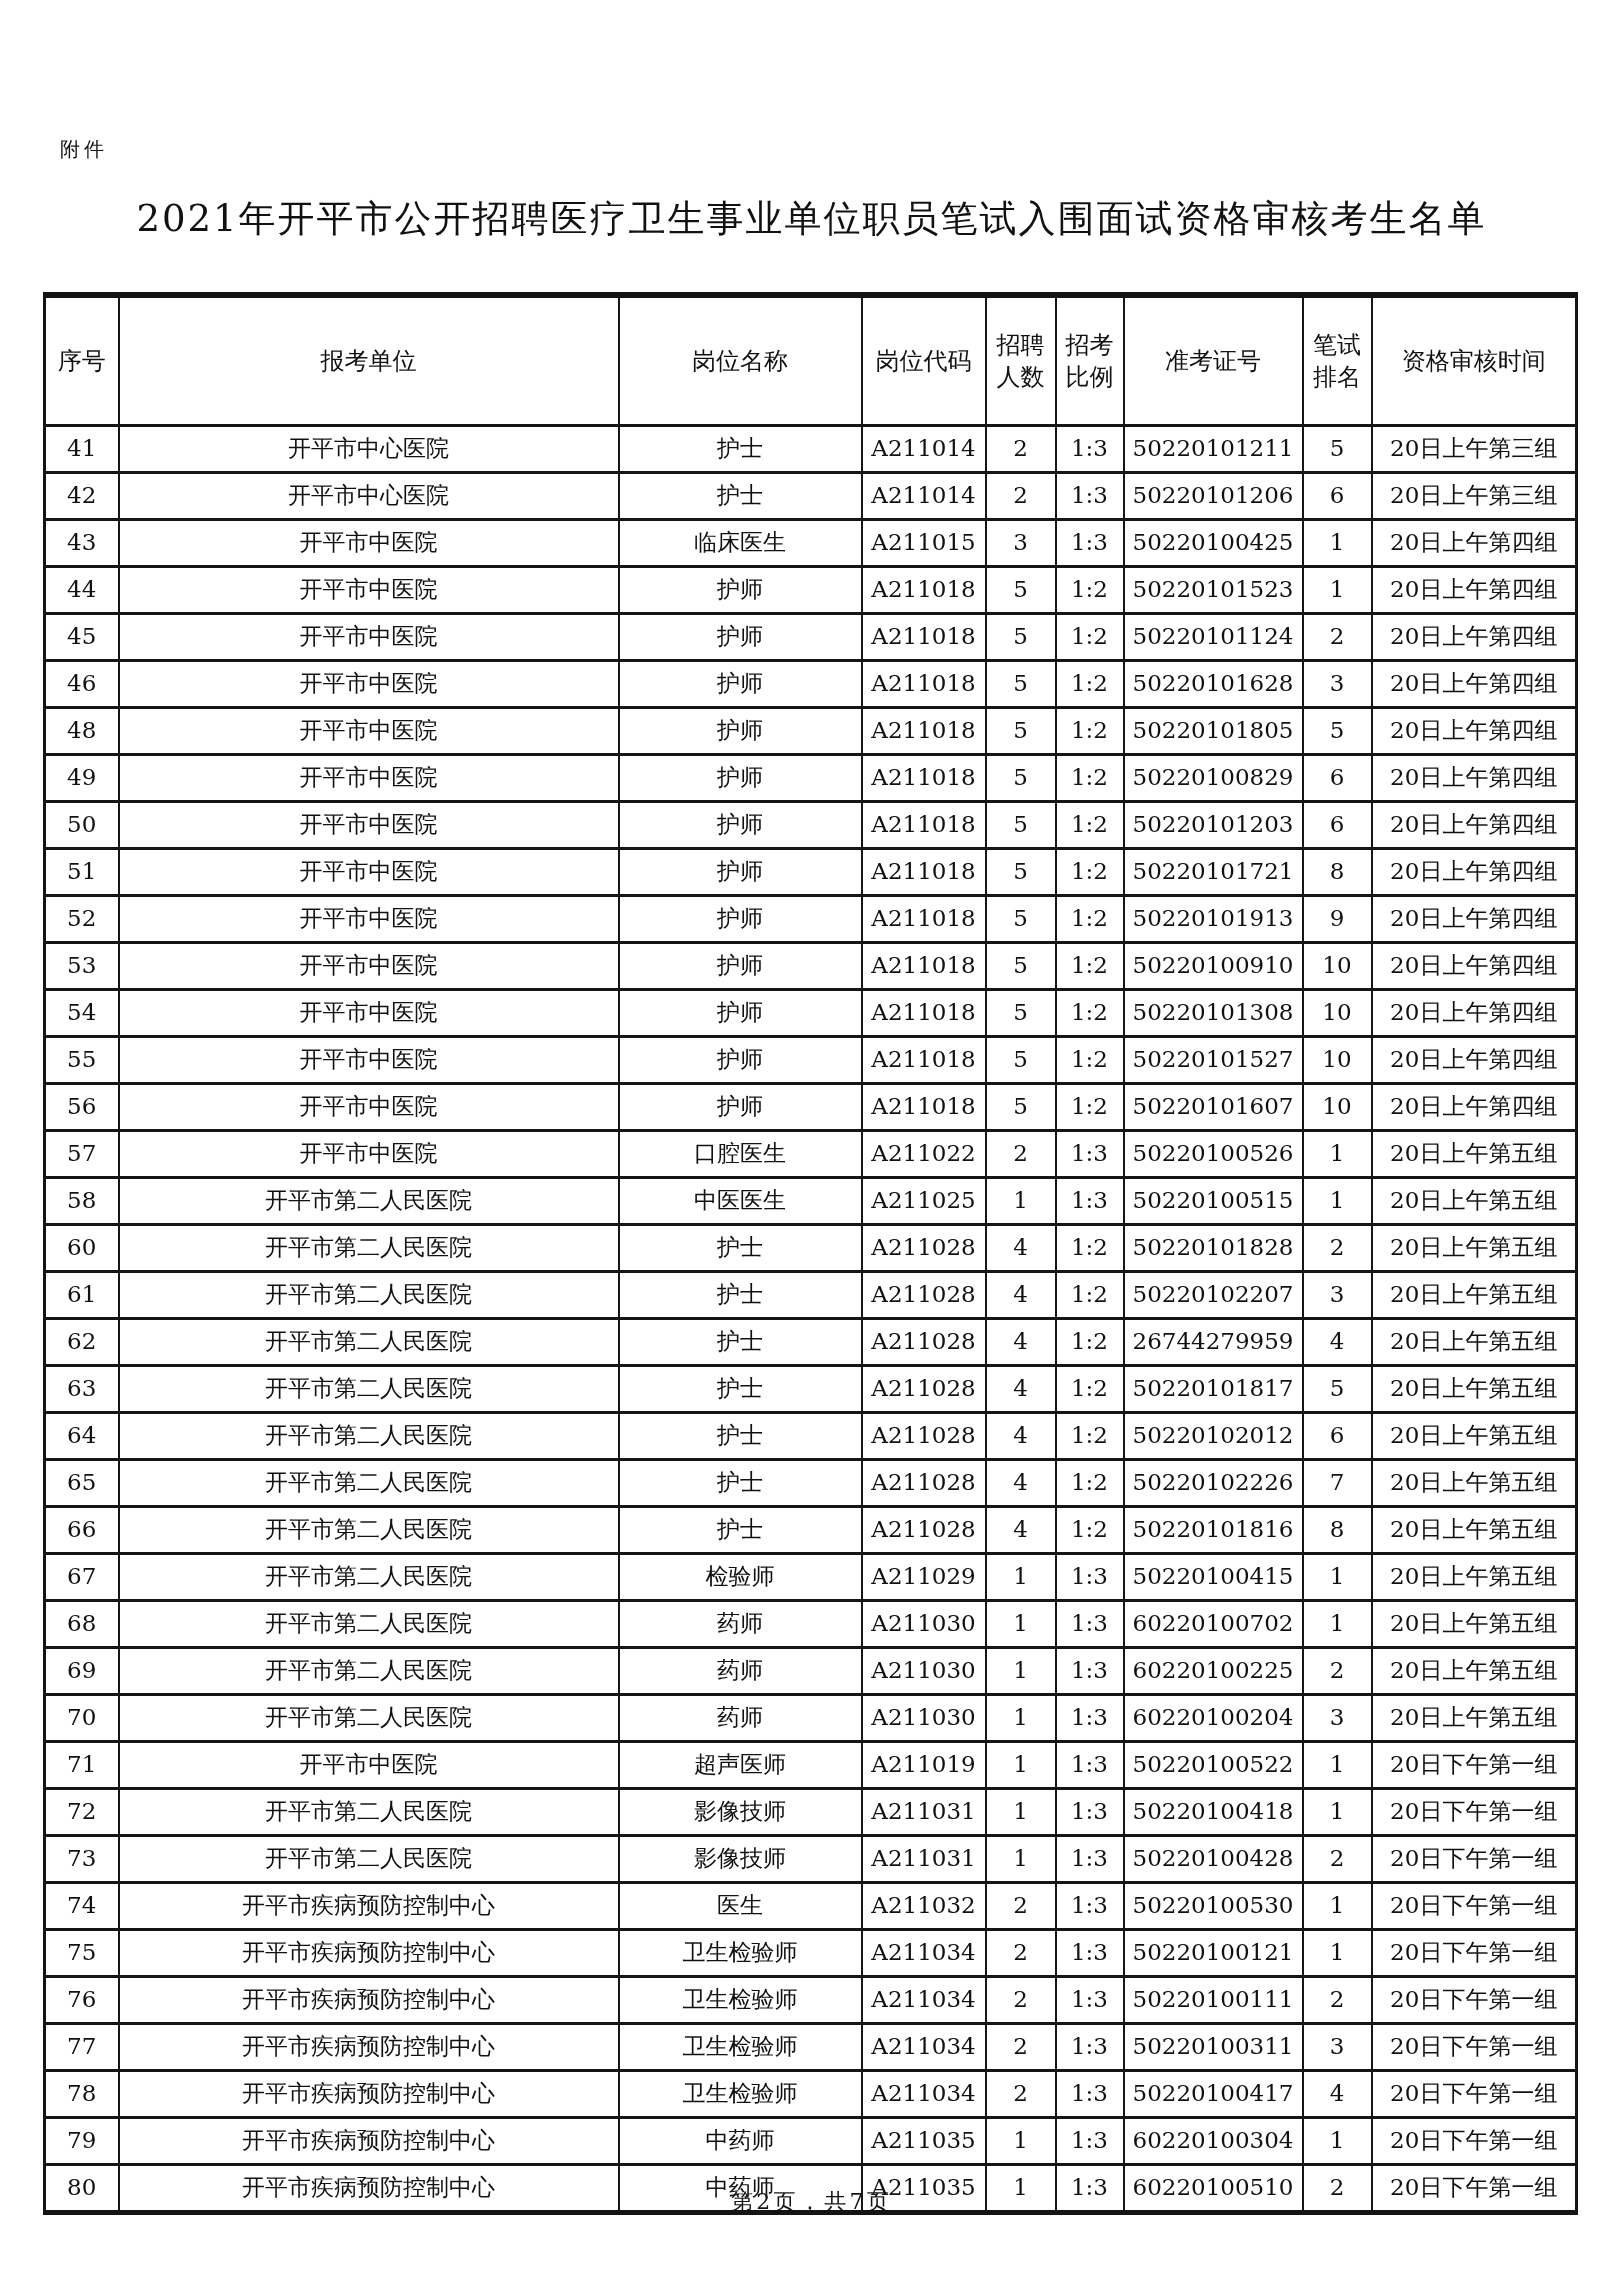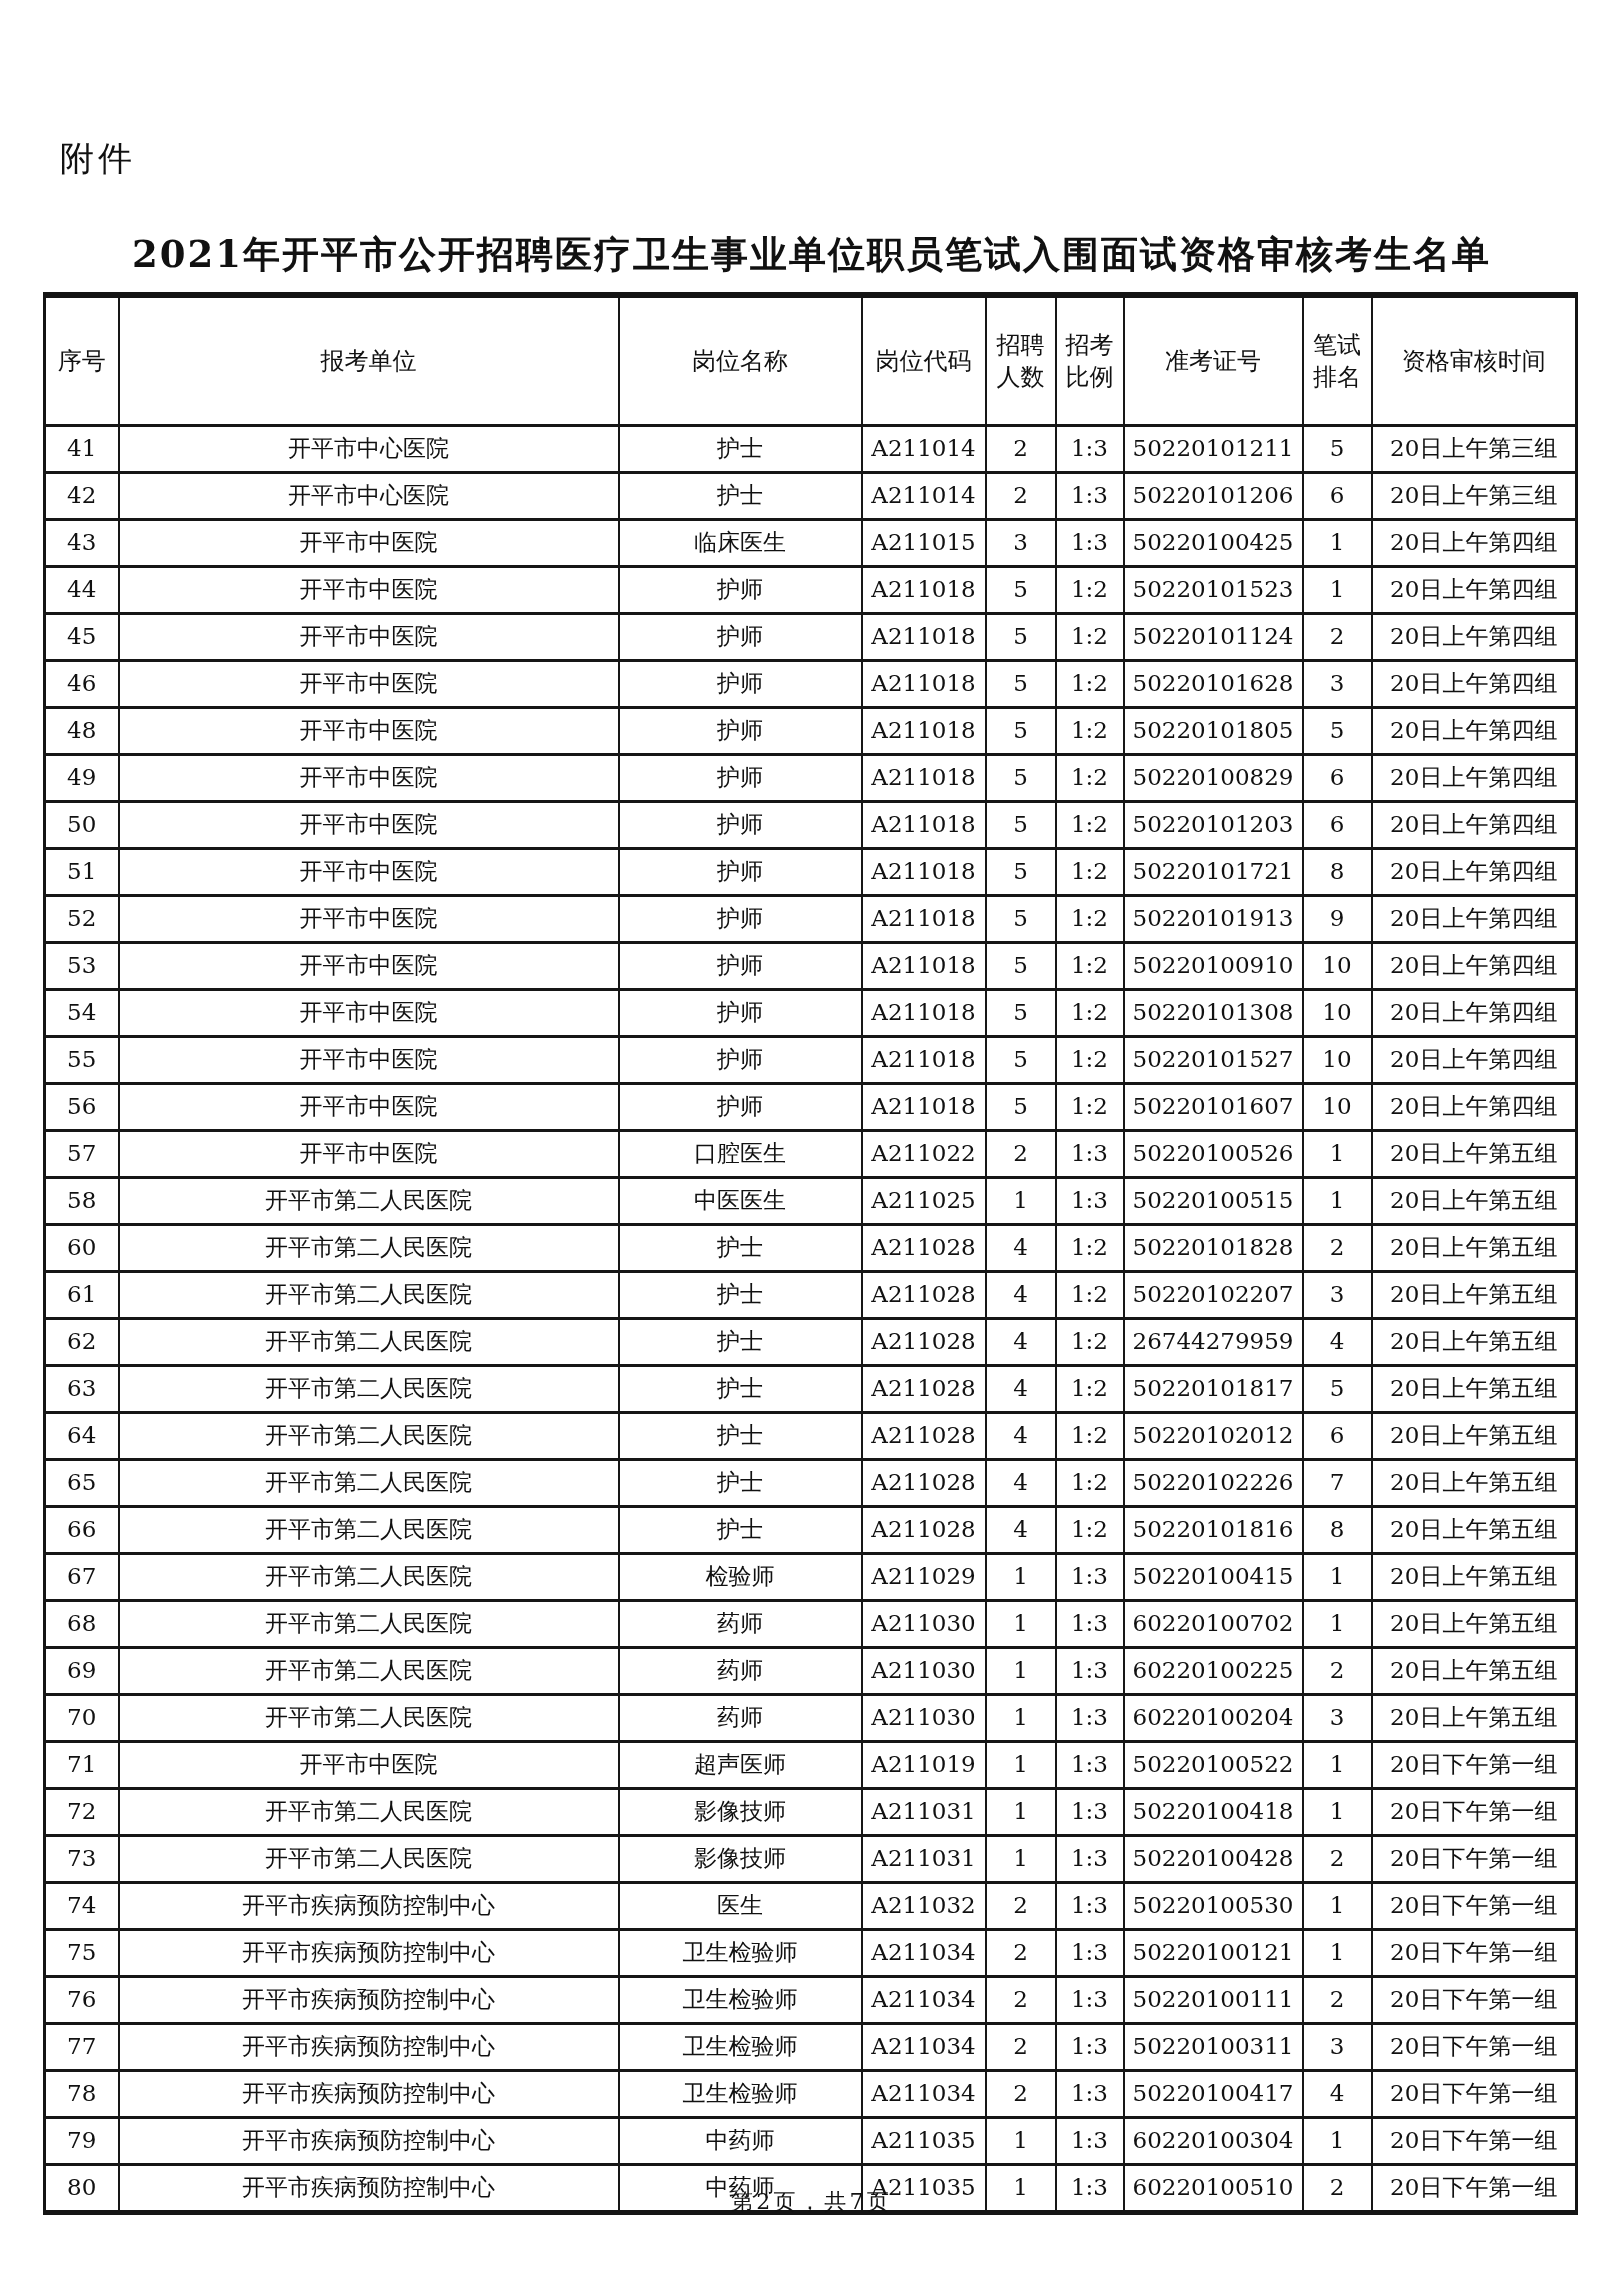--- a/index.html
+++ b/index.html
@@ -9,34 +9,33 @@
     height:2295px;
     background:#ffffff;
     font-family:"DejaVu Serif","Liberation Serif",serif;
     color:#111;
     overflow:hidden;
   }
   .attachment{
     position:absolute;
     left:60px;
     top:136px;
-    font-size:34px;
+    font-size:20px;
     letter-spacing:3.9px;
   }
   .doc-title{
     position:absolute;
     left:0;
     top:194px;
     width:100%;
     text-align:center;
     font-size:37px;
-    font-weight:700;
+    font-weight:400;
     letter-spacing:2px;
     white-space:nowrap;
-    margin-top:36px;
   }
   table.roster{
     position:absolute;
     left:43px;
     top:292px;
     width:1533px;
     border-collapse:collapse;
     table-layout:fixed;
     border:3.3px solid #141414;
     border-top-width:6.5px;

